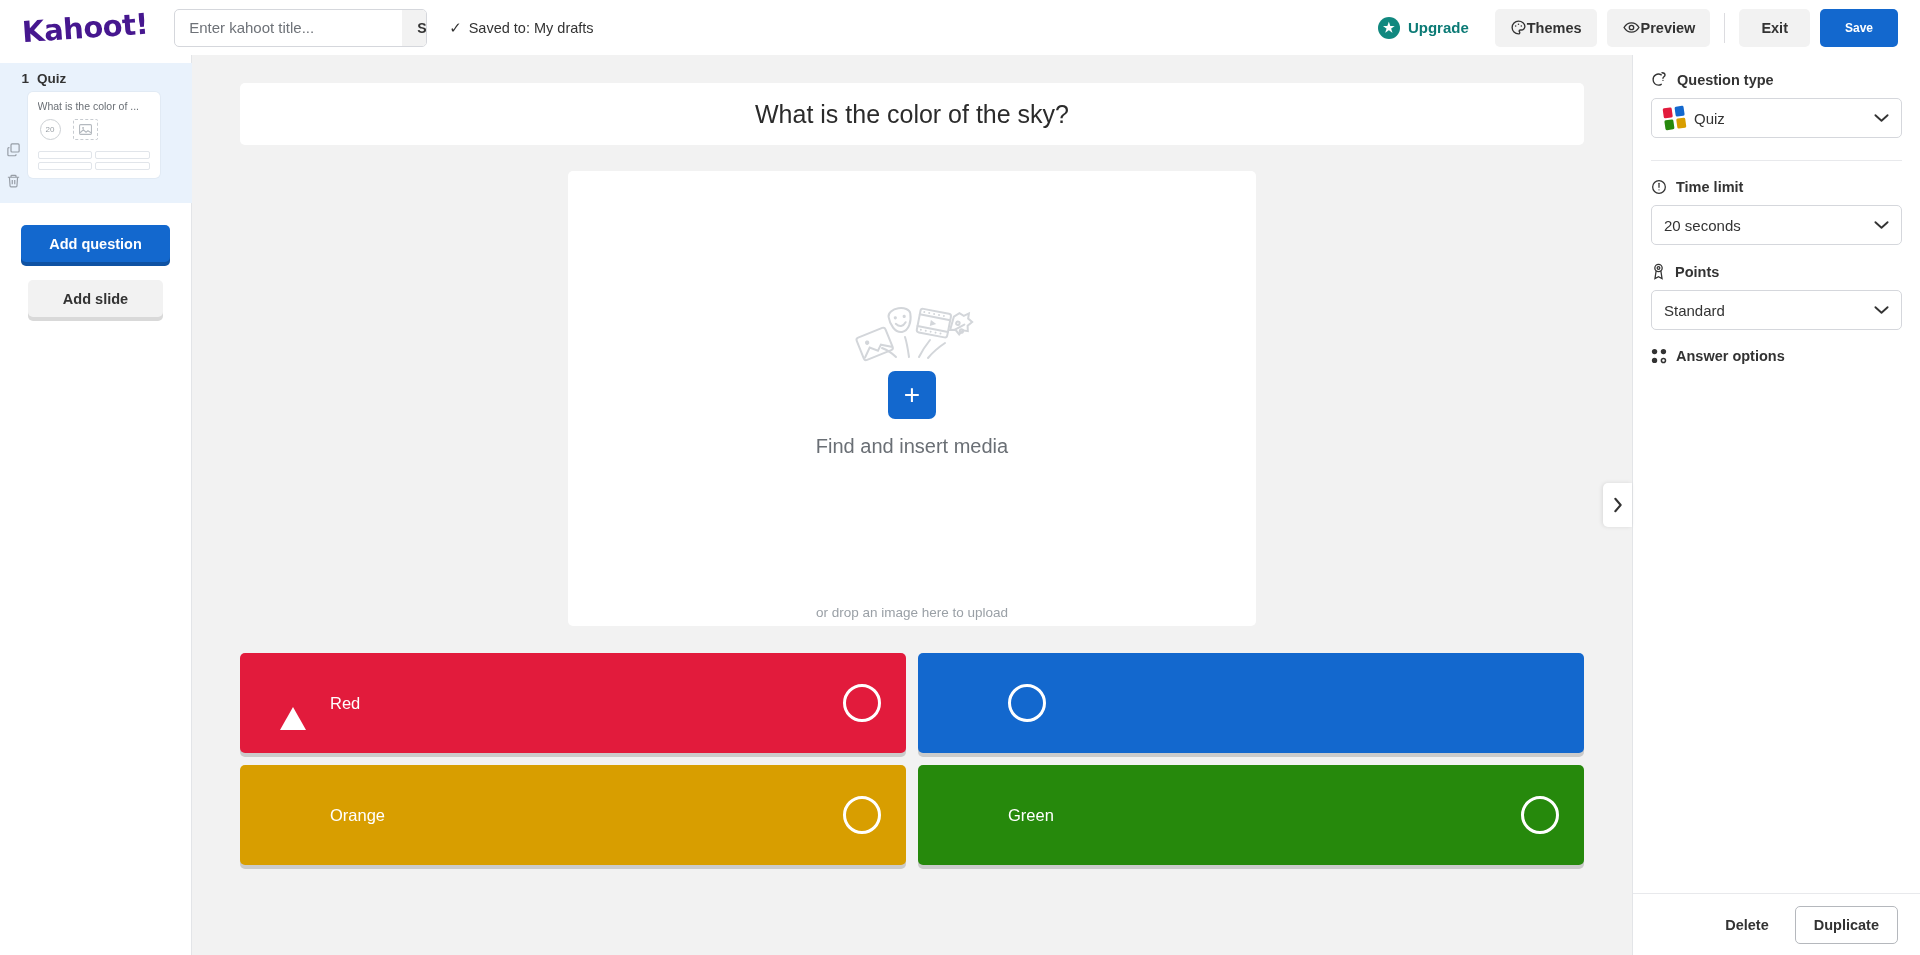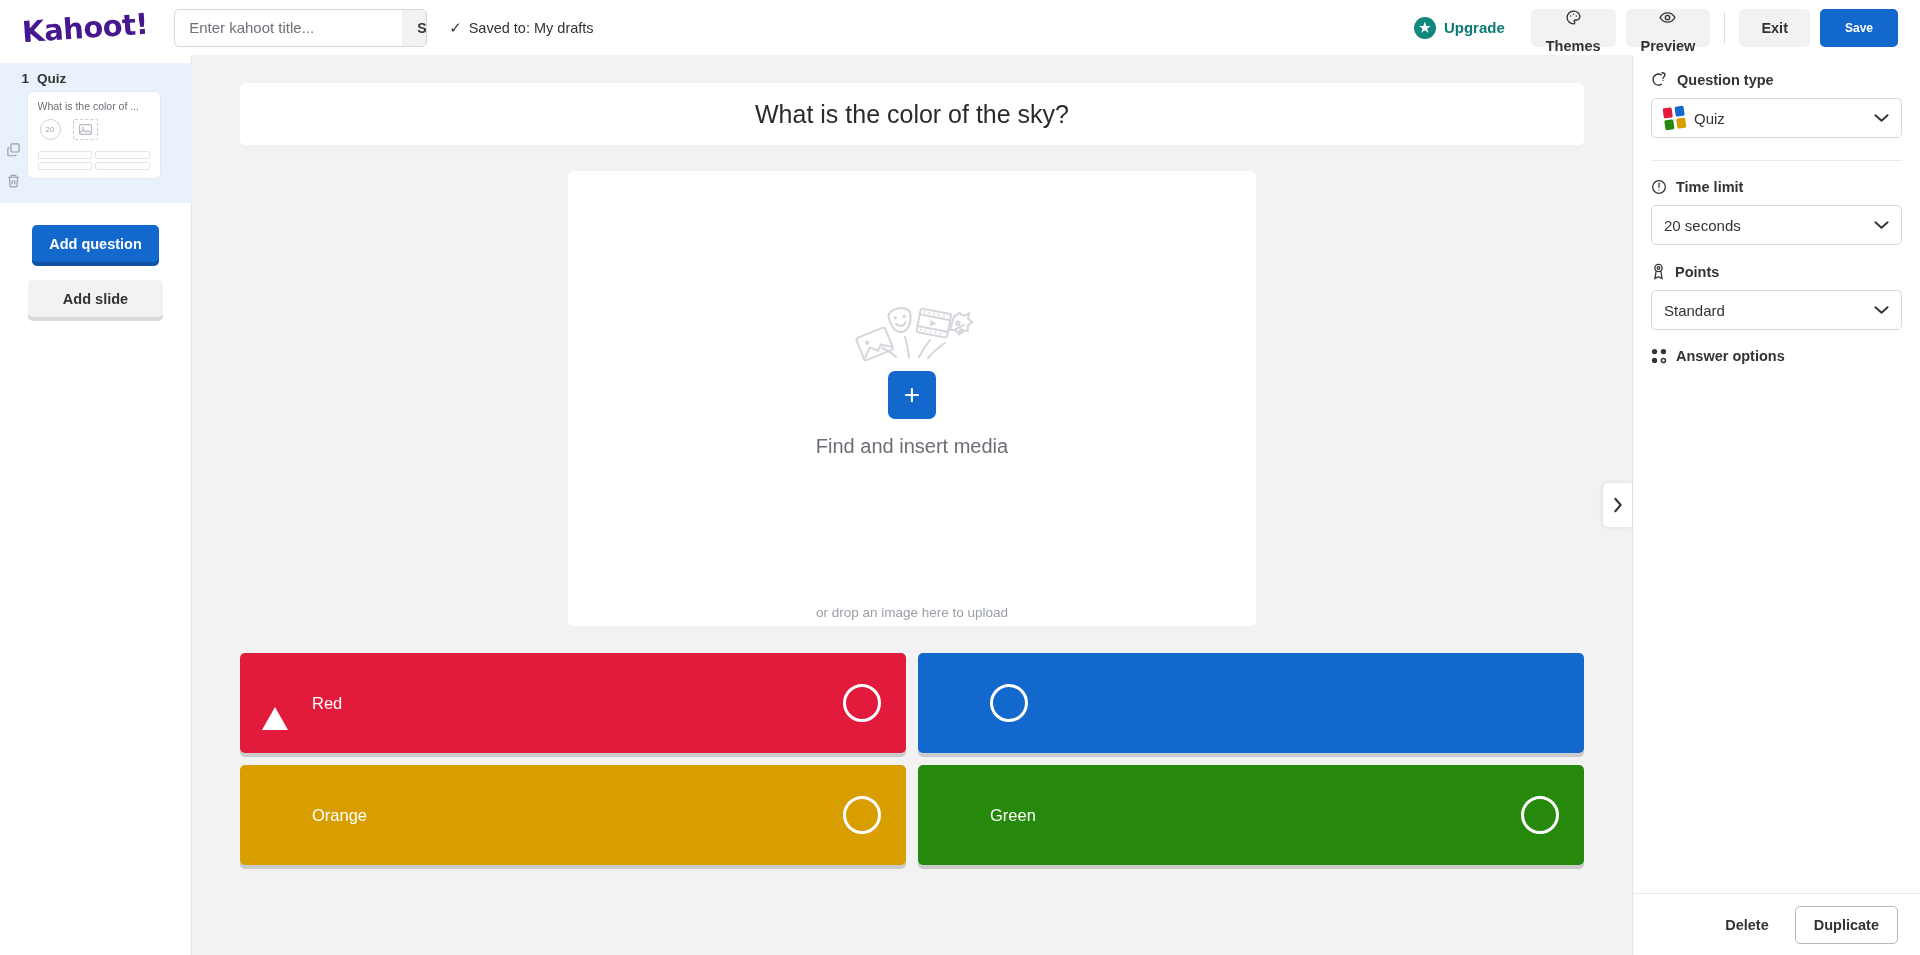--- a/index.html
+++ b/index.html
@@ -62,24 +62,23 @@
   .star-badge {
     width: 22px; height: 22px; border-radius: 50%;
     background: #11887f; display: flex;
     align-items: center; justify-content: center;
     color: #fff; font-size: 13px; line-height: 1;
   }
   .gbtn {
     height: 38px; padding: 0 15px; border-radius: 5px;
     background: #f2f2f2; border: none; cursor: pointer;
     font-size: 14.5px; font-weight: bold; color: #333;
-    display: flex; align-items: center; gap: 12px;
+    display: flex; align-items: center; gap: 0;
     margin-left: 10px;
     font-family: "Liberation Sans", sans-serif;
-    flex-direction: column;
   }
   .divider-v {
     width: 1px; height: 30px; background: #dcdce0; margin: 0 14px;
   }
   .exit-btn {
     height: 38px; padding: 0 22px; border-radius: 5px;
     background: #f2f2f2; border: none; cursor: pointer;
     font-size: 14.5px; font-weight: bold; color: #333;
     font-family: "Liberation Sans", sans-serif;
   }
@@ -140,21 +139,21 @@
     border: 1px dashed #c8ccd1; border-radius: 2px;
     display: flex; align-items: center; justify-content: center;
   }
   .card-answers {
     display: grid; grid-template-columns: 1fr 1fr;
     gap: 3px; margin-top: auto;
   }
   .abar { height: 8px; border: 1px solid #e1e5ea; border-radius: 2px; background: #fff; }
 
   .add-q {
-    width: 127px; height: 37px; margin-top: 22px;
+    width: 149px; height: 37px; margin-top: 22px;
     background: #1368ce; color: #fff; border: none;
     border-radius: 5px; font-size: 14.5px; font-weight: bold;
     cursor: pointer; box-shadow: 0 4px 0 #0f52a3;
     font-family: "Liberation Sans", sans-serif;
   }
   .add-s {
     width: 135px; height: 37px; margin-top: 18px;
     background: #f2f2f2; color: #333; border: none;
     border-radius: 5px; font-size: 14.5px; font-weight: bold;
     cursor: pointer; box-shadow: 0 4px 0 #d9d9d9;
@@ -201,21 +200,21 @@
     margin-bottom: 6px;
   }
 
   .answers {
     display: grid; grid-template-columns: 1fr 1fr;
     gap: 12px; margin-top: 27px; padding-bottom: 30px;
   }
   .tile {
     height: 100px; border-radius: 5px;
     display: flex; align-items: center;
-    padding: 0 25px 0 22px; cursor: text;
+    padding: 0 25px 0 40px; cursor: text;
     position: relative;
     box-shadow: 0 4px 0 rgba(0,0,0,.16);
   }
   .tile .shape { flex: 0 0 26px; height: 26px; margin-right: 24px; }
   .tile .atext {
     flex: 1; color: #fff; font-size: 16.5px;
     font-family: "Liberation Sans", sans-serif;
   }
   .tile .pick {
     width: 38px; height: 38px; border-radius: 50%;

